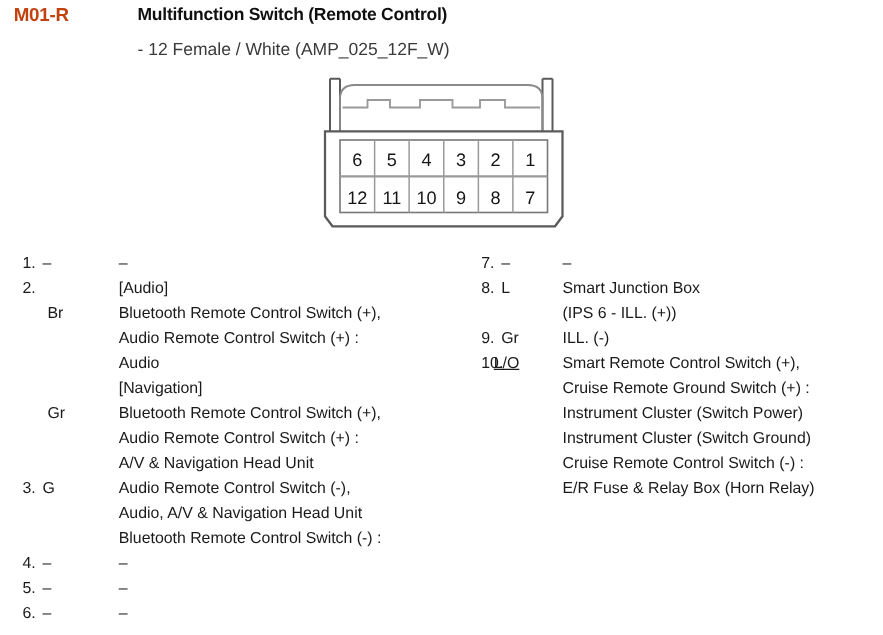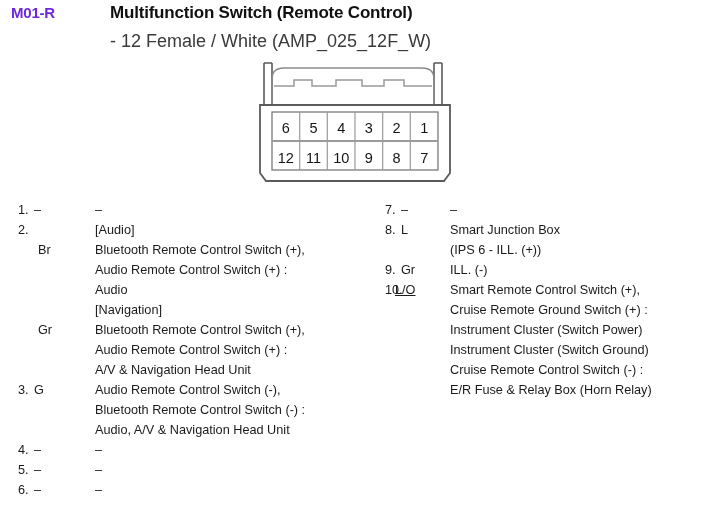--- a/index.html
+++ b/index.html
@@ -18,37 +18,37 @@
   }
 
   
   #header-code {
     position: absolute;
     left: 11px;
     top: 4px;
     font-size: 15px;
     font-weight: bold;
     letter-spacing: -0.2px;
-    color: #6d28d9;
+    color: #c2410c;
   }
   #header-title {
     position: absolute;
     left: 110px;
     top: 3px;
-    font-size: 17px;
+    font-size: 14px;
     font-weight: bold;
     letter-spacing: -0.2px;
     color: #101010;
     white-space: nowrap;
   }
   #header-subtitle {
     position: absolute;
     left: 110px;
     top: 31px;
-    font-size: 18px;
+    font-size: 14px;
     color: #3a3a3a;
     white-space: nowrap;
     text-align: center;
   }
 
   
   #connector-diagram {
     position: absolute;
     left: 252px;
     top: 55px;
@@ -184,24 +184,24 @@
     </div>
     <div class="pin-row">
       <span class="pin-desc">A/V &amp; Navigation Head Unit</span>
     </div>
     <div class="pin-row">
       <span class="pin-num">3.</span>
       <span class="pin-color with-num">G</span>
       <span class="pin-desc">Audio Remote Control Switch (-),</span>
     </div>
     <div class="pin-row">
+      <span class="pin-desc">Audio, A/V &amp; Navigation Head Unit</span>
+    </div>
+    <div class="pin-row">
       <span class="pin-desc">Bluetooth Remote Control Switch (-) :</span>
-    </div>
-    <div class="pin-row">
-      <span class="pin-desc">Audio, A/V &amp; Navigation Head Unit</span>
     </div>
     <div class="pin-row">
       <span class="pin-num">4.</span>
       <span class="pin-color with-num">–</span>
       <span class="pin-desc">–</span>
     </div>
     <div class="pin-row">
       <span class="pin-num">5.</span>
       <span class="pin-color with-num">–</span>
       <span class="pin-desc">–</span>

